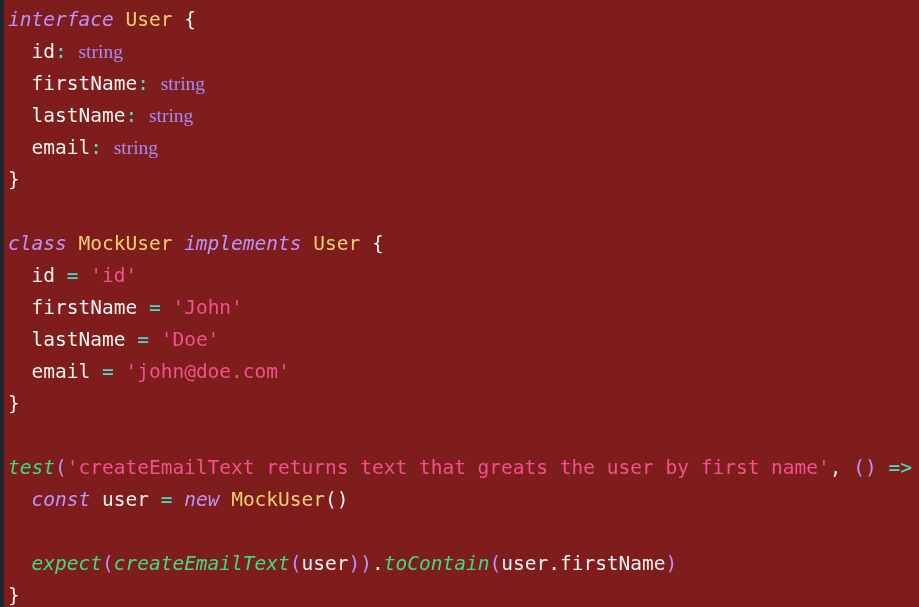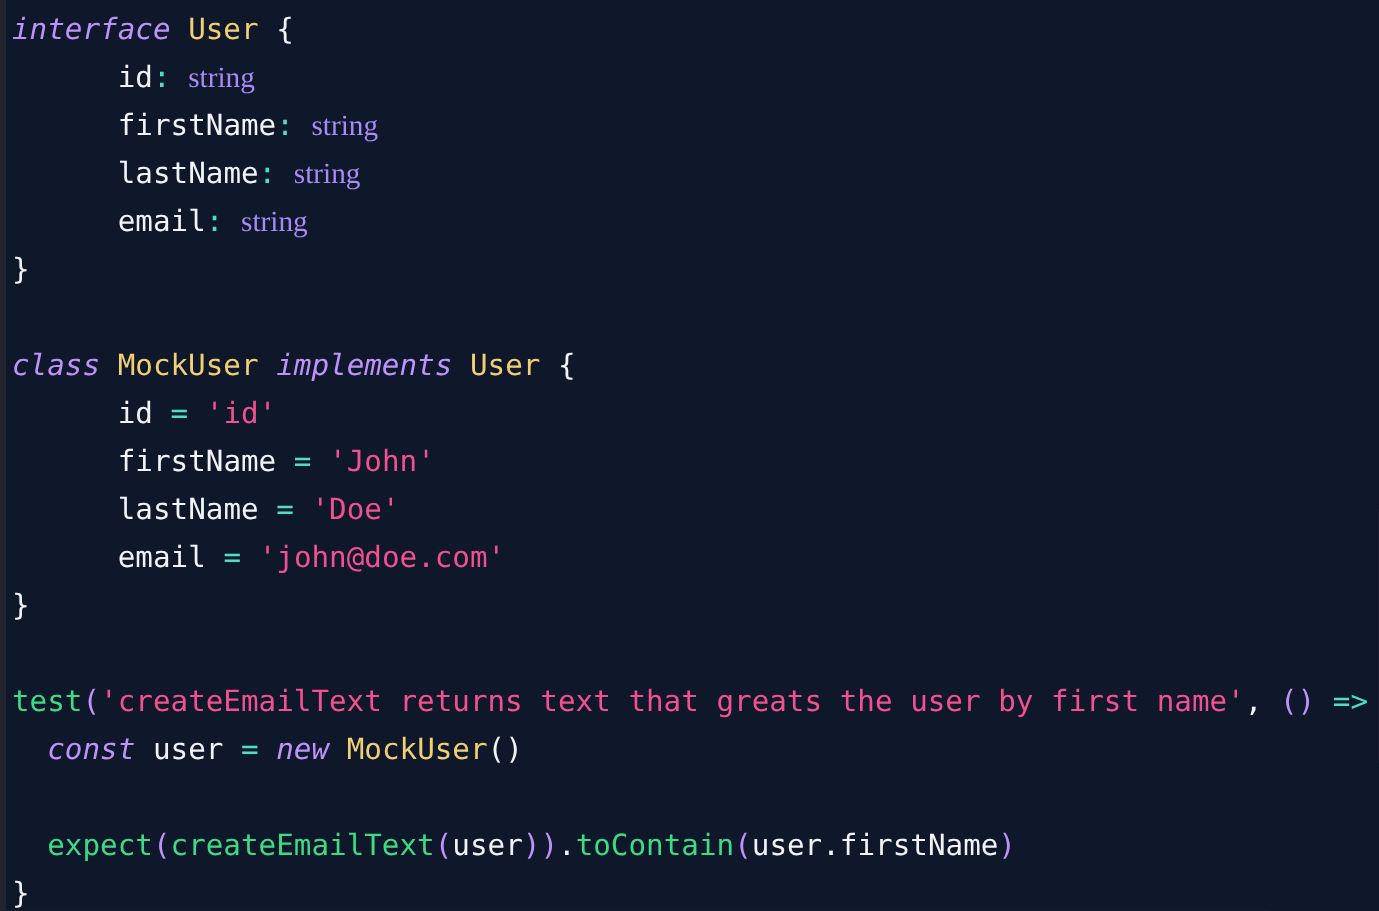--- a/index.html
+++ b/index.html
@@ -10,21 +10,21 @@
   body {
     width: 919px;
     height: 607px;
     overflow: hidden;
     font-family: "DejaVu Sans Mono", "Liberation Mono", monospace;
   }
   #editor {
     position: relative;
     width: 919px;
     height: 607px;
-    background: #0f172a;
+    background: #7f1d1d;
     box-sizing: border-box;
     padding: 0;
     overflow: hidden;
   }
   #gutter-strip {
     position: absolute;
     left: 0;
     top: 0;
     width: 4px;
     height: 607px;
@@ -48,25 +48,25 @@
   .line {
     display: block;
     height: 32px;
     padding-left: 8px;
     white-space: pre;
   }
   
   .kw   { color: #bd93f9; font-style: italic; }   
   .typ  { color: #f1d074; }                        
   .punc { color: #f2f3f7; }                        
-  .prop { color: #f2f3f7; margin-left: 47px; }                        
+  .prop { color: #f2f3f7; }                        
   .op   { color: #4de0c0; }                        
   .type { color: #a78bf6; font-family: Liberation Serif, serif; }                        
   .str  { color: #f2518f; }                        
-  .fn   { color: #3ddc84; }                        
+  .fn   { color: #3ddc84; font-style: italic; }                        
   .paren{ color: #bd93f9; }                        
   .id   { color: #f2f3f7; }                        
 </style>
 </head>
 <body>
 
 <div id="editor">
   <div id="gutter-strip"></div>
   <pre id="code"><span class="line"><span class="kw">interface</span><span class="punc"> </span><span class="typ">User</span><span class="punc"> </span><span class="punc">{</span></span><span class="line"><span class="punc">  </span><span class="prop">id</span><span class="op">:</span><span class="punc"> </span><span class="type">string</span></span><span class="line"><span class="punc">  </span><span class="prop">firstName</span><span class="op">:</span><span class="punc"> </span><span class="type">string</span></span><span class="line"><span class="punc">  </span><span class="prop">lastName</span><span class="op">:</span><span class="punc"> </span><span class="type">string</span></span><span class="line"><span class="punc">  </span><span class="prop">email</span><span class="op">:</span><span class="punc"> </span><span class="type">string</span></span><span class="line"><span class="punc">}</span></span><span class="line">&nbsp;</span><span class="line"><span class="kw">class</span><span class="punc"> </span><span class="typ">MockUser</span><span class="punc"> </span><span class="kw">implements</span><span class="punc"> </span><span class="typ">User</span><span class="punc"> </span><span class="punc">{</span></span><span class="line"><span class="punc">  </span><span class="prop">id</span><span class="punc"> </span><span class="op">=</span><span class="punc"> </span><span class="str">'id'</span></span><span class="line"><span class="punc">  </span><span class="prop">firstName</span><span class="punc"> </span><span class="op">=</span><span class="punc"> </span><span class="str">'John'</span></span><span class="line"><span class="punc">  </span><span class="prop">lastName</span><span class="punc"> </span><span class="op">=</span><span class="punc"> </span><span class="str">'Doe'</span></span><span class="line"><span class="punc">  </span><span class="prop">email</span><span class="punc"> </span><span class="op">=</span><span class="punc"> </span><span class="str">'john@doe.com'</span></span><span class="line"><span class="punc">}</span></span><span class="line">&nbsp;</span><span class="line"><span class="fn">test</span><span class="paren">(</span><span class="str">'createEmailText returns text that greats the user by first name'</span><span class="punc">,</span><span class="punc"> </span><span class="paren">(</span><span class="paren">)</span><span class="punc"> </span><span class="op">=&gt;</span></span><span class="line"><span class="punc">  </span><span class="kw">const</span><span class="punc"> </span><span class="id">user</span><span class="punc"> </span><span class="op">=</span><span class="punc"> </span><span class="kw">new</span><span class="punc"> </span><span class="typ">MockUser</span><span class="punc">(</span><span class="punc">)</span></span><span class="line">&nbsp;</span><span class="line"><span class="punc">  </span><span class="fn">expect</span><span class="paren">(</span><span class="fn">createEmailText</span><span class="paren">(</span><span class="id">user</span><span class="paren">)</span><span class="paren">)</span><span class="punc">.</span><span class="fn">toContain</span><span class="paren">(</span><span class="id">user</span><span class="punc">.</span><span class="id">firstName</span><span class="paren">)</span></span><span class="line"><span class="punc">}</span></span></pre>
 </div>

